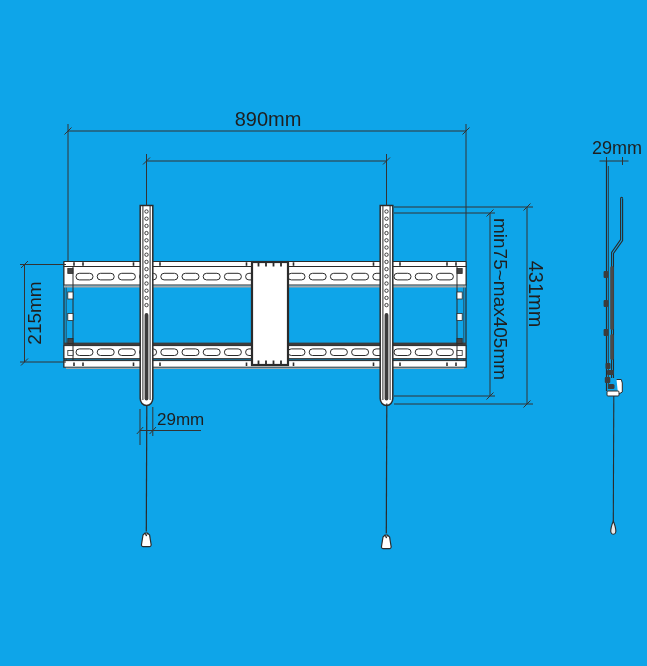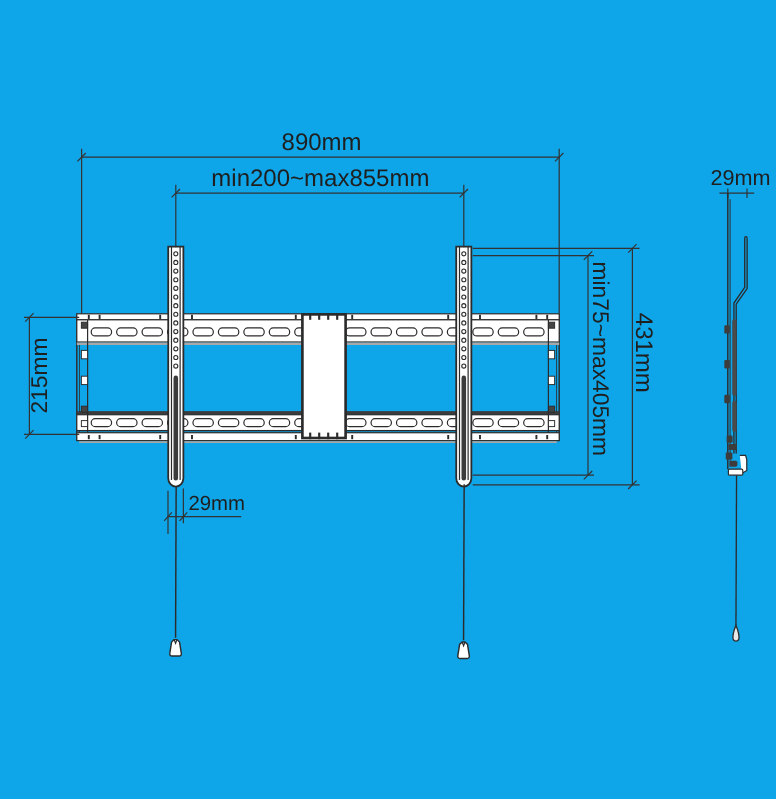--- a/index.html
+++ b/index.html
@@ -279,20 +279,19 @@
     </g>
 
     <g>
       <line x1="613.8" y1="396" x2="613.3" y2="521" stroke="#2b2b2b" stroke-width="1.1"></line>
       <path d="M613.3,521 C611.5,525.5 610.5,529.2 610.8,532 A2.6,3.2 0 0 0 615.8,532 C616.1,529.2 615.1,525.5 613.3,521 Z" fill="#e8e8e8" stroke="#2b2b2b" stroke-width="1.1"></path>
     </g>
   </g>
 </svg>
 
 <div class="dim-label h-label fs20" style="left:268px;top:129px;">890mm</div>
-<div class="dim-label h-label fs20" style="left:267px;top:159px;">min200~max855mm</div>
 <div class="dim-label rot-ccw fs19" style="left:34px;top:313px;">215mm</div>
 <div class="dim-label rot-cw fs19" style="left:500px;top:299px;">min75~max405mm</div>
 <div class="dim-label rot-cw fs20" style="left:536px;top:294px;">431mm</div>
 <div class="dim-label bl-label fs17" style="left:157px;top:428px;">29mm</div>
 <div class="dim-label h-label fs18" style="left:617px;top:157px;">29mm</div>
 
 </div>
 
 </body></html>

